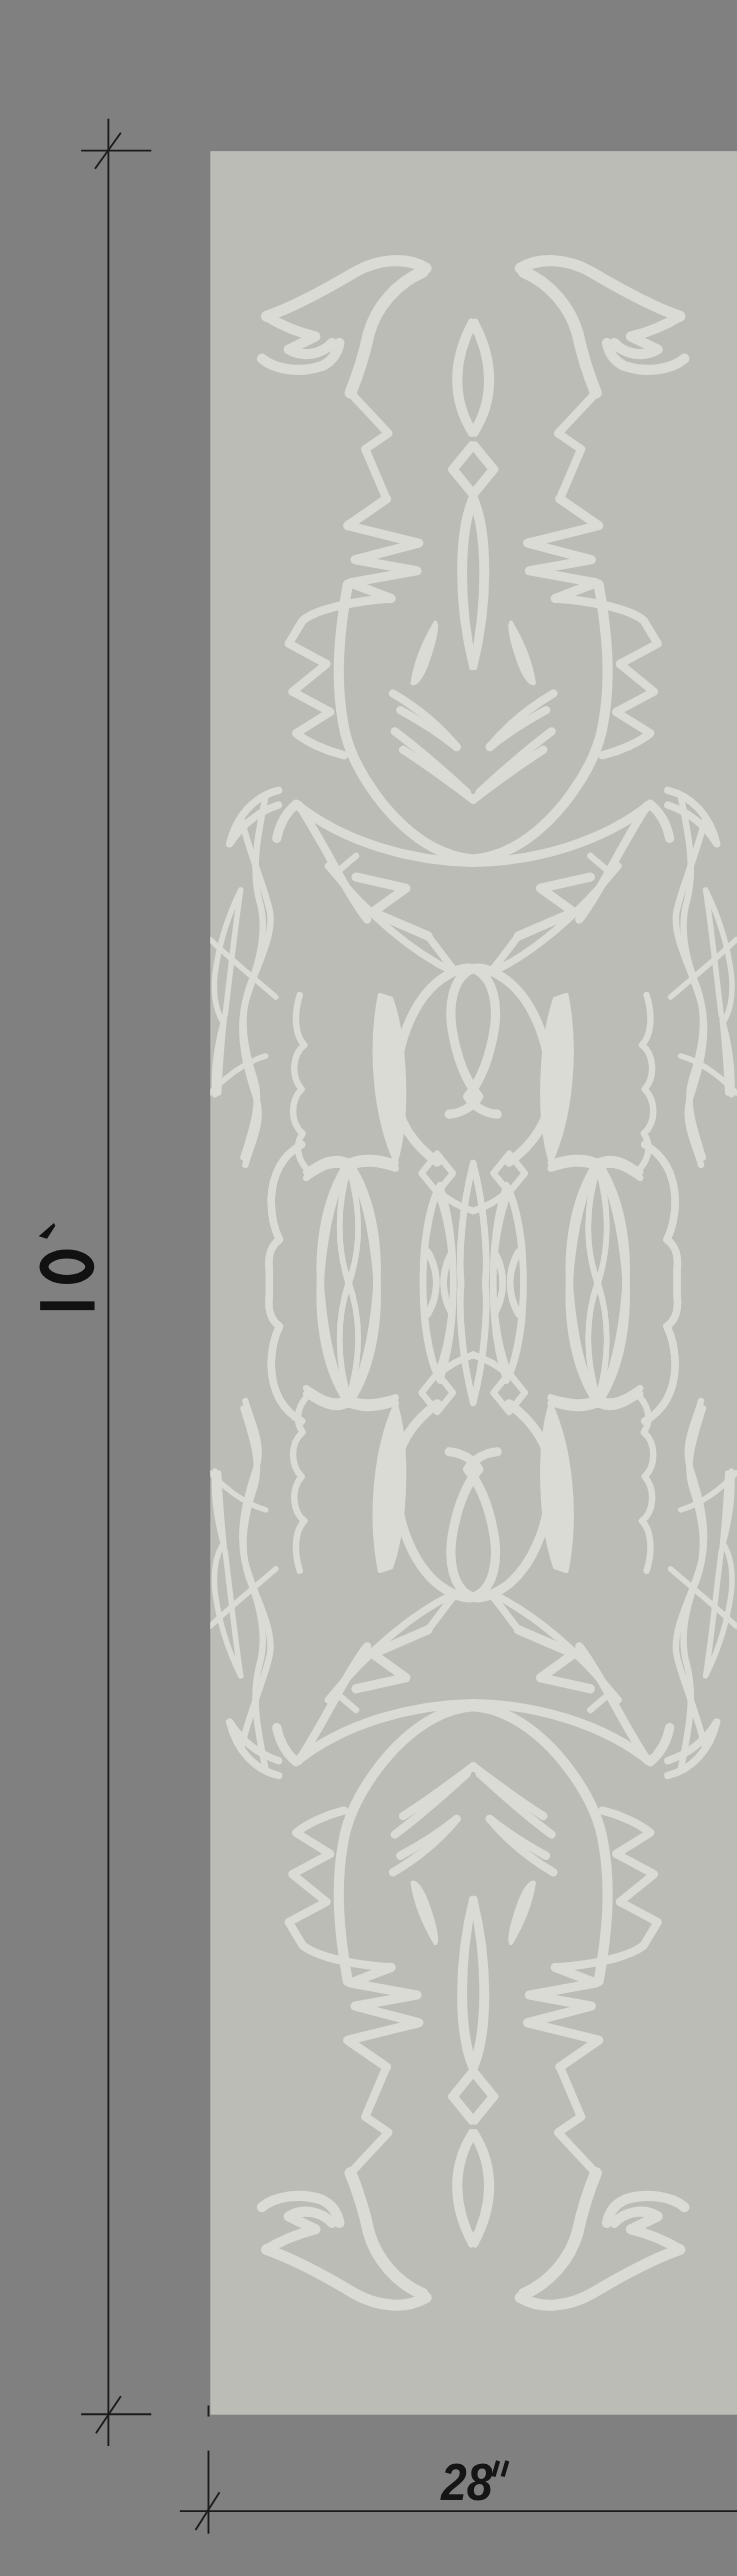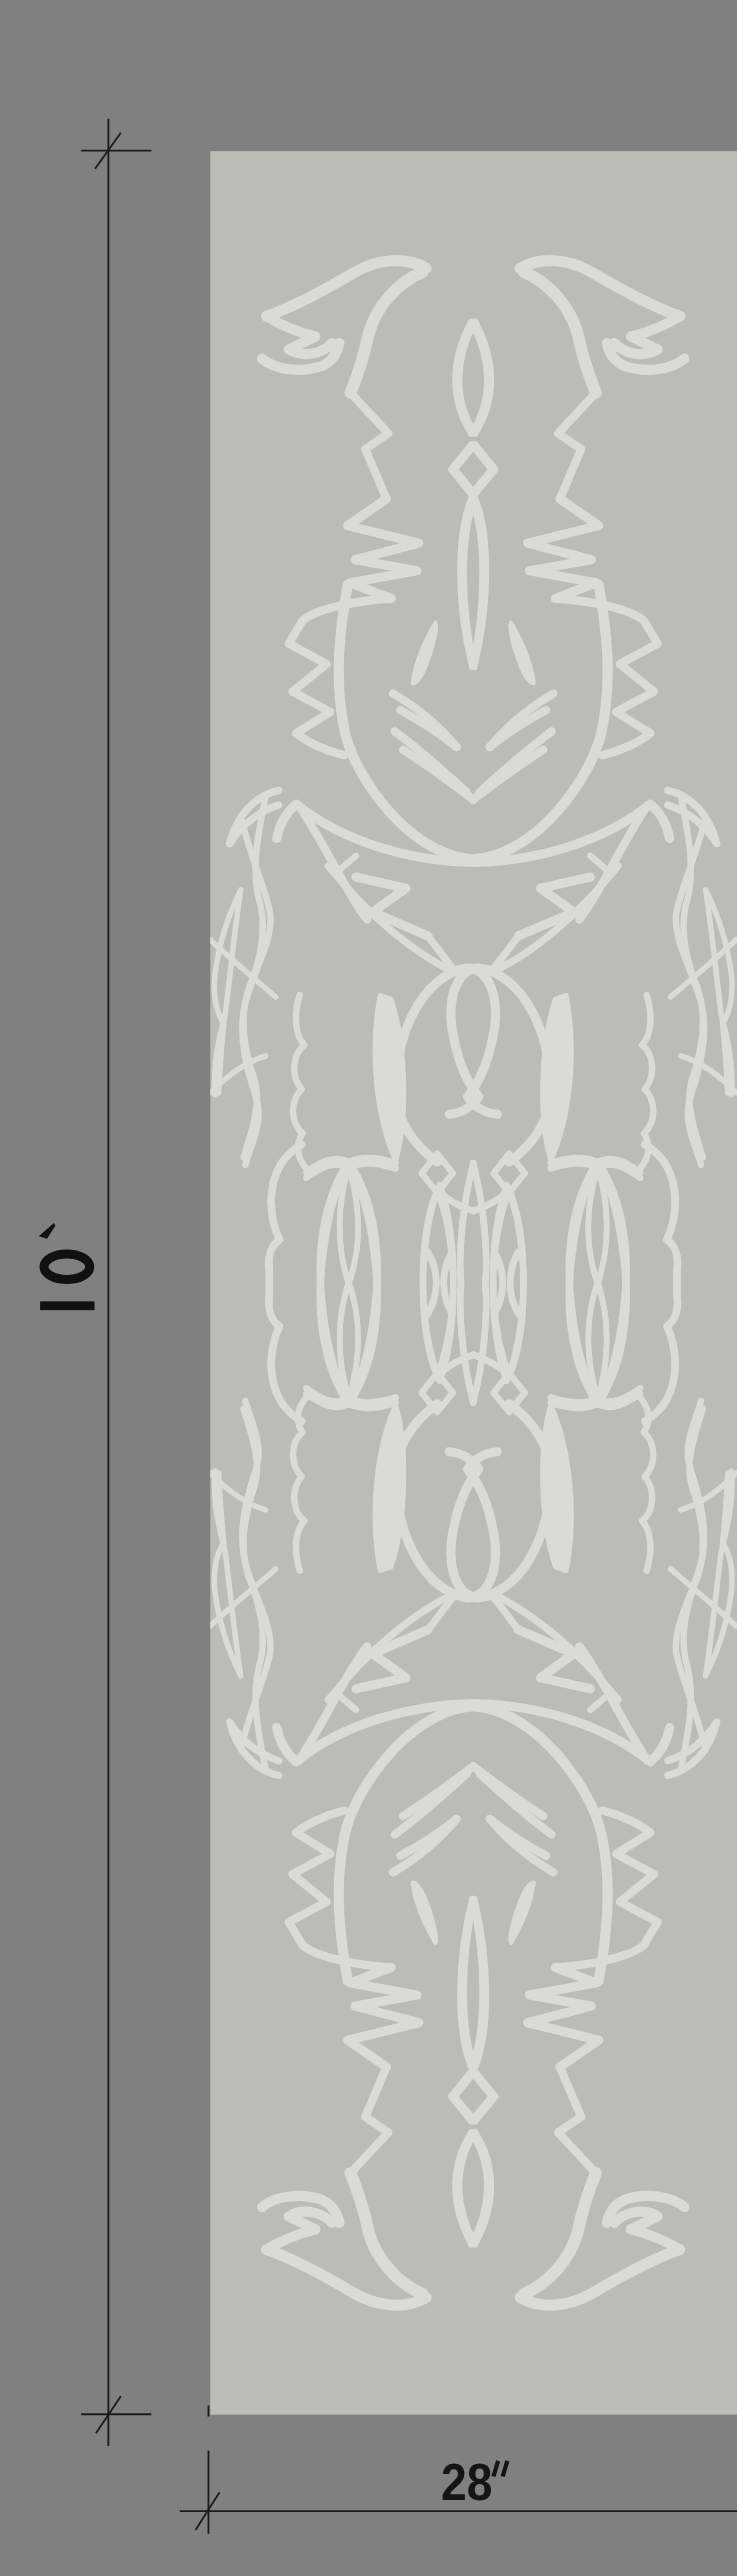--- a/index.html
+++ b/index.html
@@ -1,16 +1,16 @@
 <!DOCTYPE html>
 <html style="font-size:14.8px"><head>
 <meta charset="utf-8">
 <style>
   html,body{margin:0;padding:0;background:#808080;}
-  #wrap{position:relative;width:737px;height:2576px;font-family:"Liberation Sans", sans-serif;}
+  #wrap{position:relative;width:737px;height:2576px;font-family:"Liberation Sans", sans-serif;font-style:italic;}
 </style>
 </head>
 <body>
 <div id="wrap">
 <svg width="737" height="2576" viewBox="0 0 799 2791">
 
   <rect x="0" y="0" width="799" height="2791" fill="#808080"></rect>
 
   <rect x="228" y="163" width="571" height="2454" fill="#bbbcb6"></rect>
   <defs>

